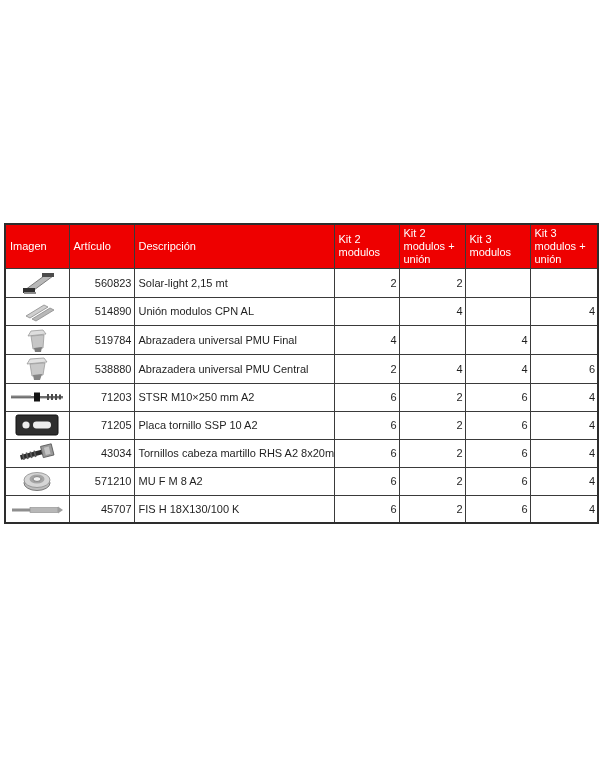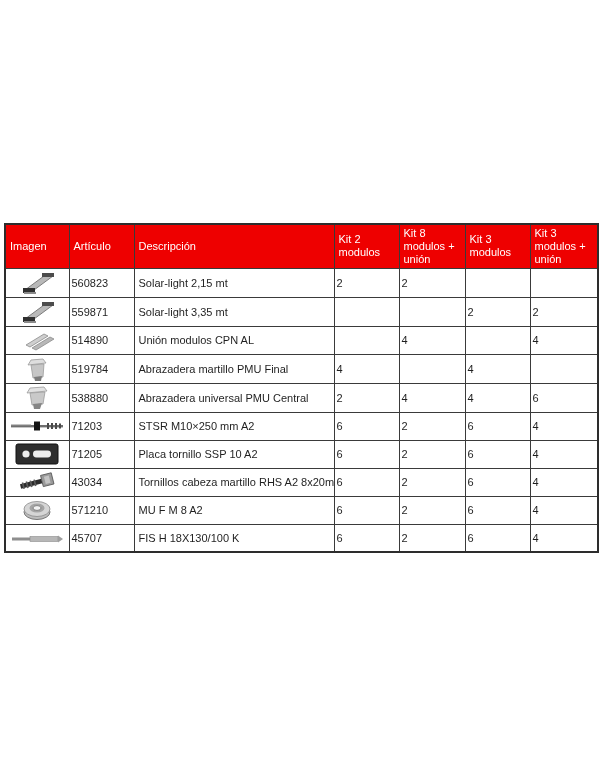--- a/index.html
+++ b/index.html
@@ -34,21 +34,21 @@
     height:42px;
     line-height:1.18;
   }
   td{
     height:28px;
     color:#1f1f1f;
     padding:0 4px;
     vertical-align:middle;
     background:#ffffff;
   }
-  td.num{text-align:left;padding:0 2px;}
+  td.num{text-align:right;padding:0 2px;}
   td.desc{text-align:left;white-space:nowrap;margin-left:38px;}
   td.img-cell{text-align:center;padding:0;}
   td.img-cell svg{vertical-align:middle;}
 </style>
 </head>
 <body style="--hdr-bg: #ee0000; --hdr-fg: #ffffff;">
 
 <table class="kits">
   <colgroup id="cols">
       <col style="width: 64px;">
@@ -58,74 +58,60 @@
       <col style="width: 66px;">
       <col style="width: 65px;">
       <col style="width: 68px;">
     </colgroup>
   <thead>
     <tr id="head-row">
         <th>Imagen</th>
         <th>Artículo</th>
         <th>Descripción</th>
         <th>Kit 2 modulos</th>
-        <th>Kit 8 modulos + unión</th>
+        <th>Kit 2 modulos + unión</th>
         <th>Kit 3 modulos</th>
         <th>Kit 3 modulos + unión</th>
       </tr>
   </thead>
   <tbody id="body-rows">
       <tr>
         <td class="img-cell"><svg width="44" height="28" viewBox="0 0 44 28">
             <polygon points="10,21 29,7 38,7 19,21" fill="#b9b9b9" stroke="#7d7d7d" stroke-width="1"></polygon>
             <polygon points="27,4 39,4 39,8 27,8" fill="#4c4c4c"></polygon>
             <polygon points="8,19 20,19 20,24 8,24" fill="#2f2f2f"></polygon>
             <polygon points="9,23 21,23 21,25 9,25" fill="#8b8b8b"></polygon>
           </svg></td>
         <td class="num">560823</td>
         <td class="desc">Solar-light 2,15 mt</td>
         <td class="num">2</td>
         <td class="num">2</td>
         <td class="num"></td>
         <td class="num"></td>
       </tr>
       <tr>
-        <td class="img-cell"><svg width="44" height="28" viewBox="0 0 44 28">
-            <polygon points="10,21 29,7 38,7 19,21" fill="#b9b9b9" stroke="#7d7d7d" stroke-width="1"></polygon>
-            <polygon points="27,4 39,4 39,8 27,8" fill="#4c4c4c"></polygon>
-            <polygon points="8,19 20,19 20,24 8,24" fill="#2f2f2f"></polygon>
-            <polygon points="9,23 21,23 21,25 9,25" fill="#8b8b8b"></polygon>
-          </svg></td>
-        <td class="num">559871</td>
-        <td class="desc">Solar-light 3,35 mt</td>
-        <td class="num"></td>
-        <td class="num"></td>
-        <td class="num">2</td>
-        <td class="num">2</td>
-      </tr>
-      <tr>
         <td class="img-cell"><svg width="44" height="26" viewBox="0 0 44 26">
             <polygon points="11,18 29,7 33,9 15,20" fill="#cfcfcf" stroke="#8a8a8a" stroke-width="0.8"></polygon>
             <polygon points="17,21 35,10 39,12 21,23" fill="#b8b8b8" stroke="#8a8a8a" stroke-width="0.8"></polygon>
           </svg></td>
         <td class="num">514890</td>
         <td class="desc">Unión modulos CPN AL</td>
         <td class="num"></td>
         <td class="num">4</td>
         <td class="num"></td>
         <td class="num">4</td>
       </tr>
       <tr>
         <td class="img-cell"><svg width="36" height="28" viewBox="0 0 36 28">
             <polygon points="9,10 27,8 24,4 12,5" fill="#dedede" stroke="#9a9a9a" stroke-width="0.8"></polygon>
             <polygon points="12,10 25,9 24,22 14,23" fill="#c6c6c6" stroke="#9a9a9a" stroke-width="0.8"></polygon>
             <polygon points="15,22 23,21 22,26 16,26" fill="#7c7c7c"></polygon>
           </svg></td>
         <td class="num">519784</td>
-        <td class="desc">Abrazadera martillo PMU Final</td>
+        <td class="desc">Abrazadera universal PMU Final</td>
         <td class="num">4</td>
         <td class="num"></td>
         <td class="num">4</td>
         <td class="num"></td>
       </tr>
       <tr>
         <td class="img-cell"><svg width="36" height="28" viewBox="0 0 36 28">
             <polygon points="8,9 28,7 25,3 11,4" fill="#e2e2e2" stroke="#9a9a9a" stroke-width="0.8"></polygon>
             <polygon points="11,9 26,8 24,20 13,21" fill="#c9c9c9" stroke="#9a9a9a" stroke-width="0.8"></polygon>
             <polygon points="14,20 23,19 21,25 15,25" fill="#858585"></polygon>

